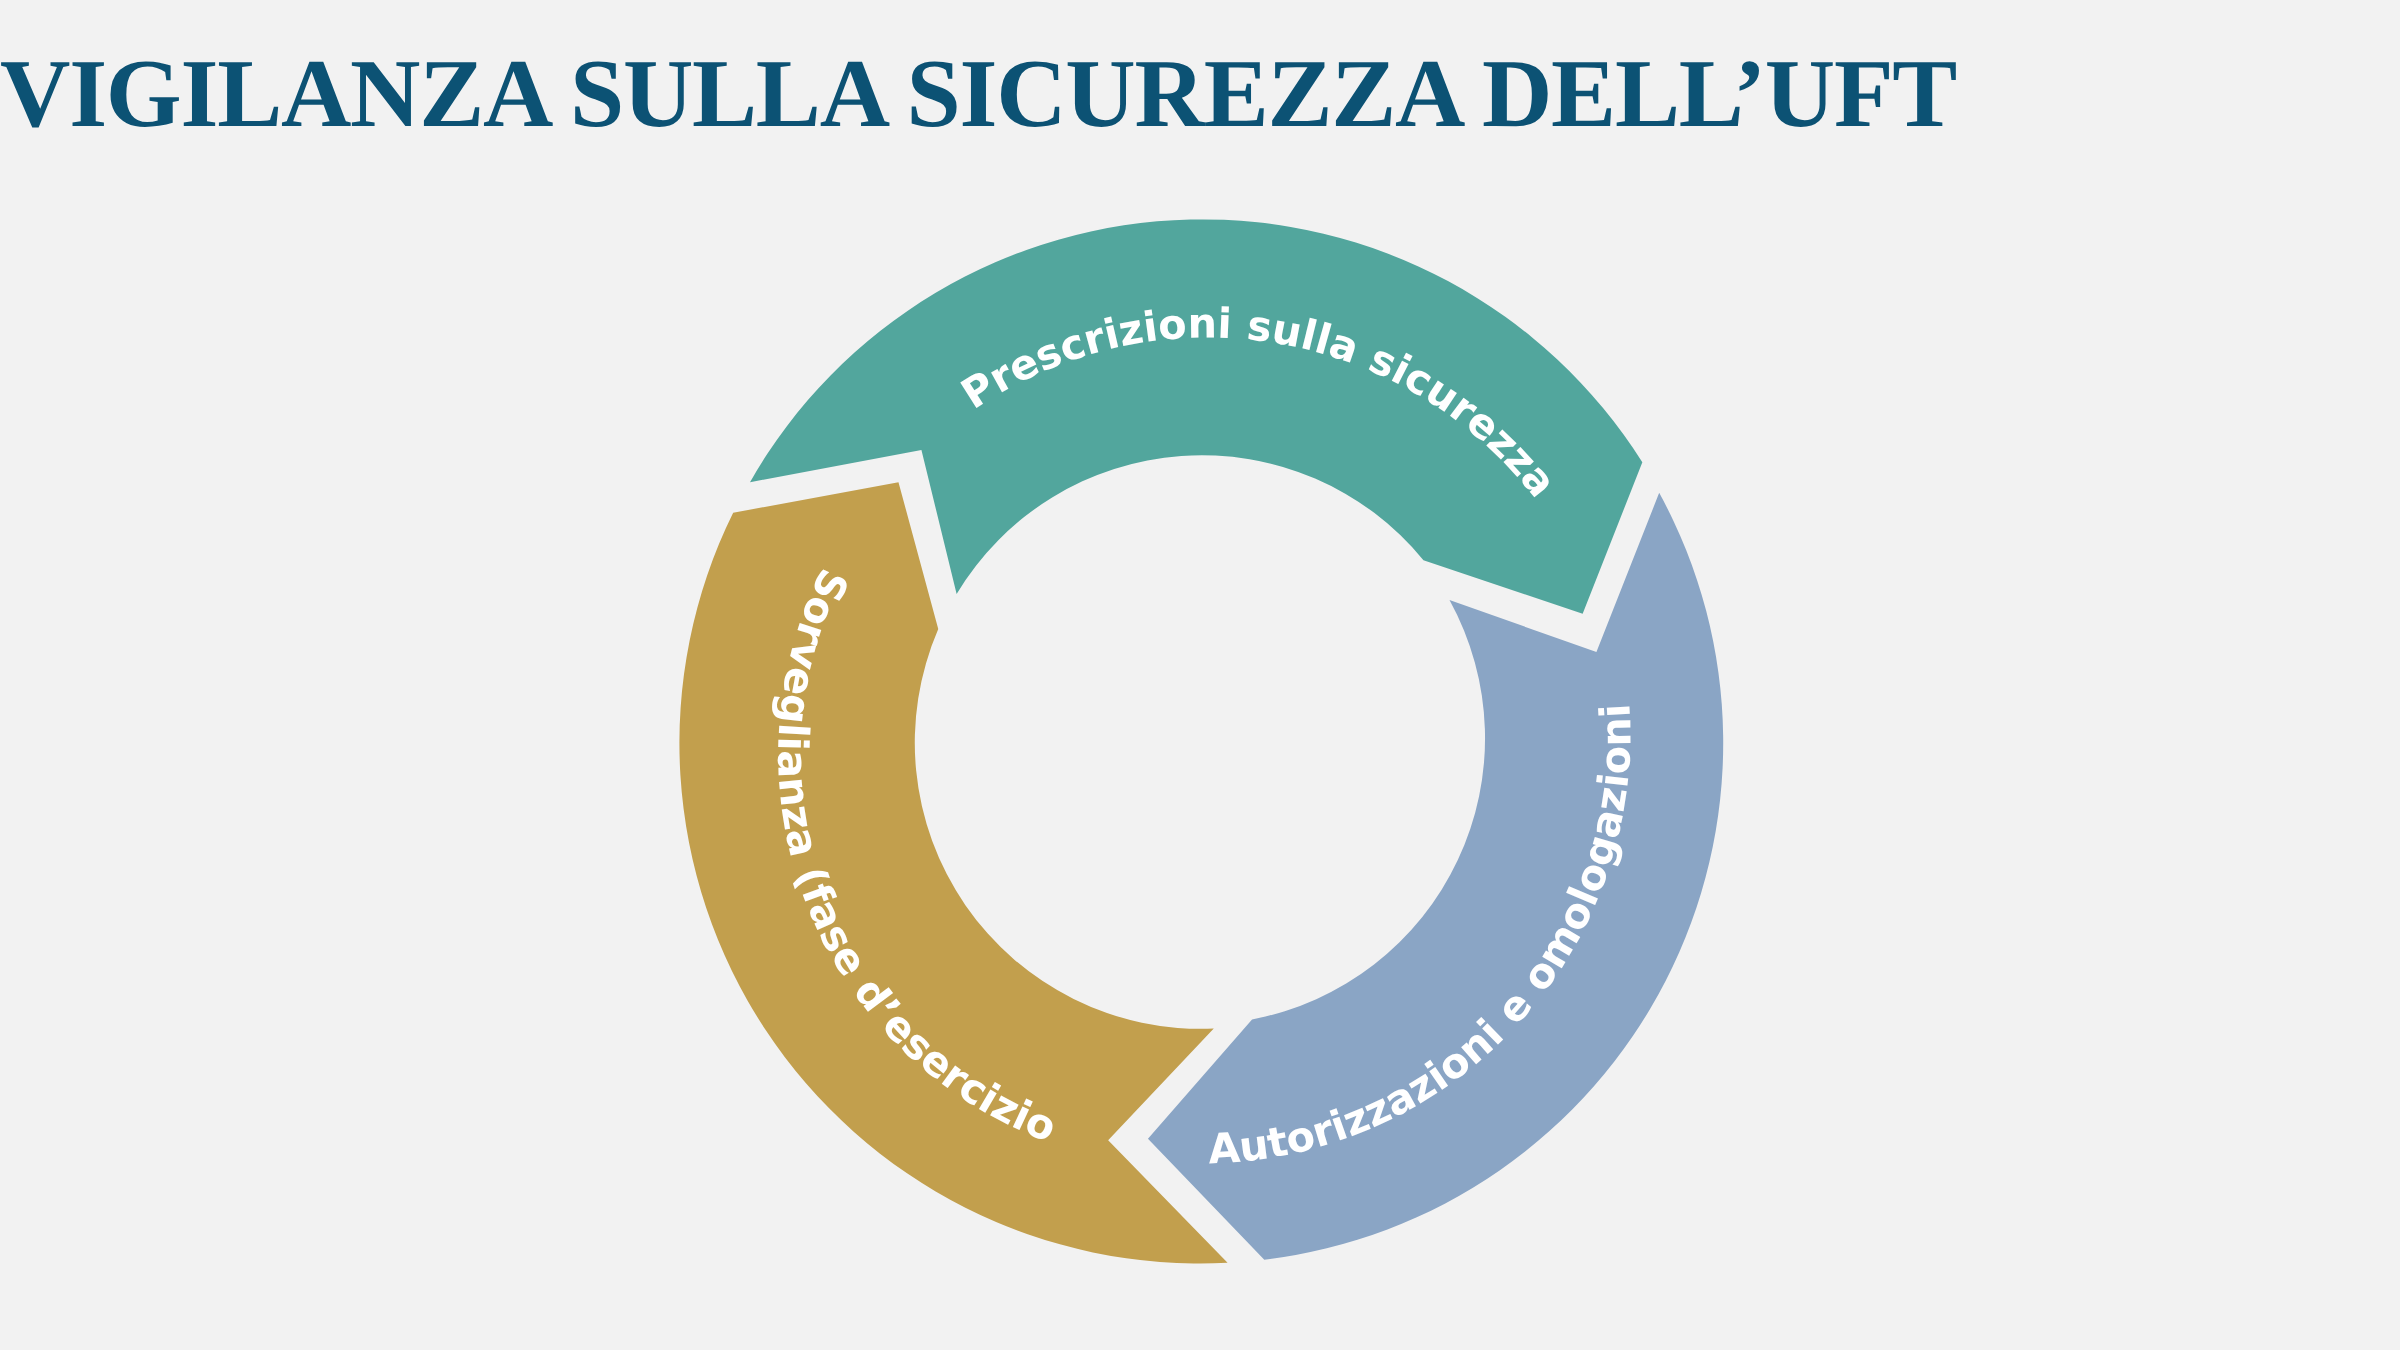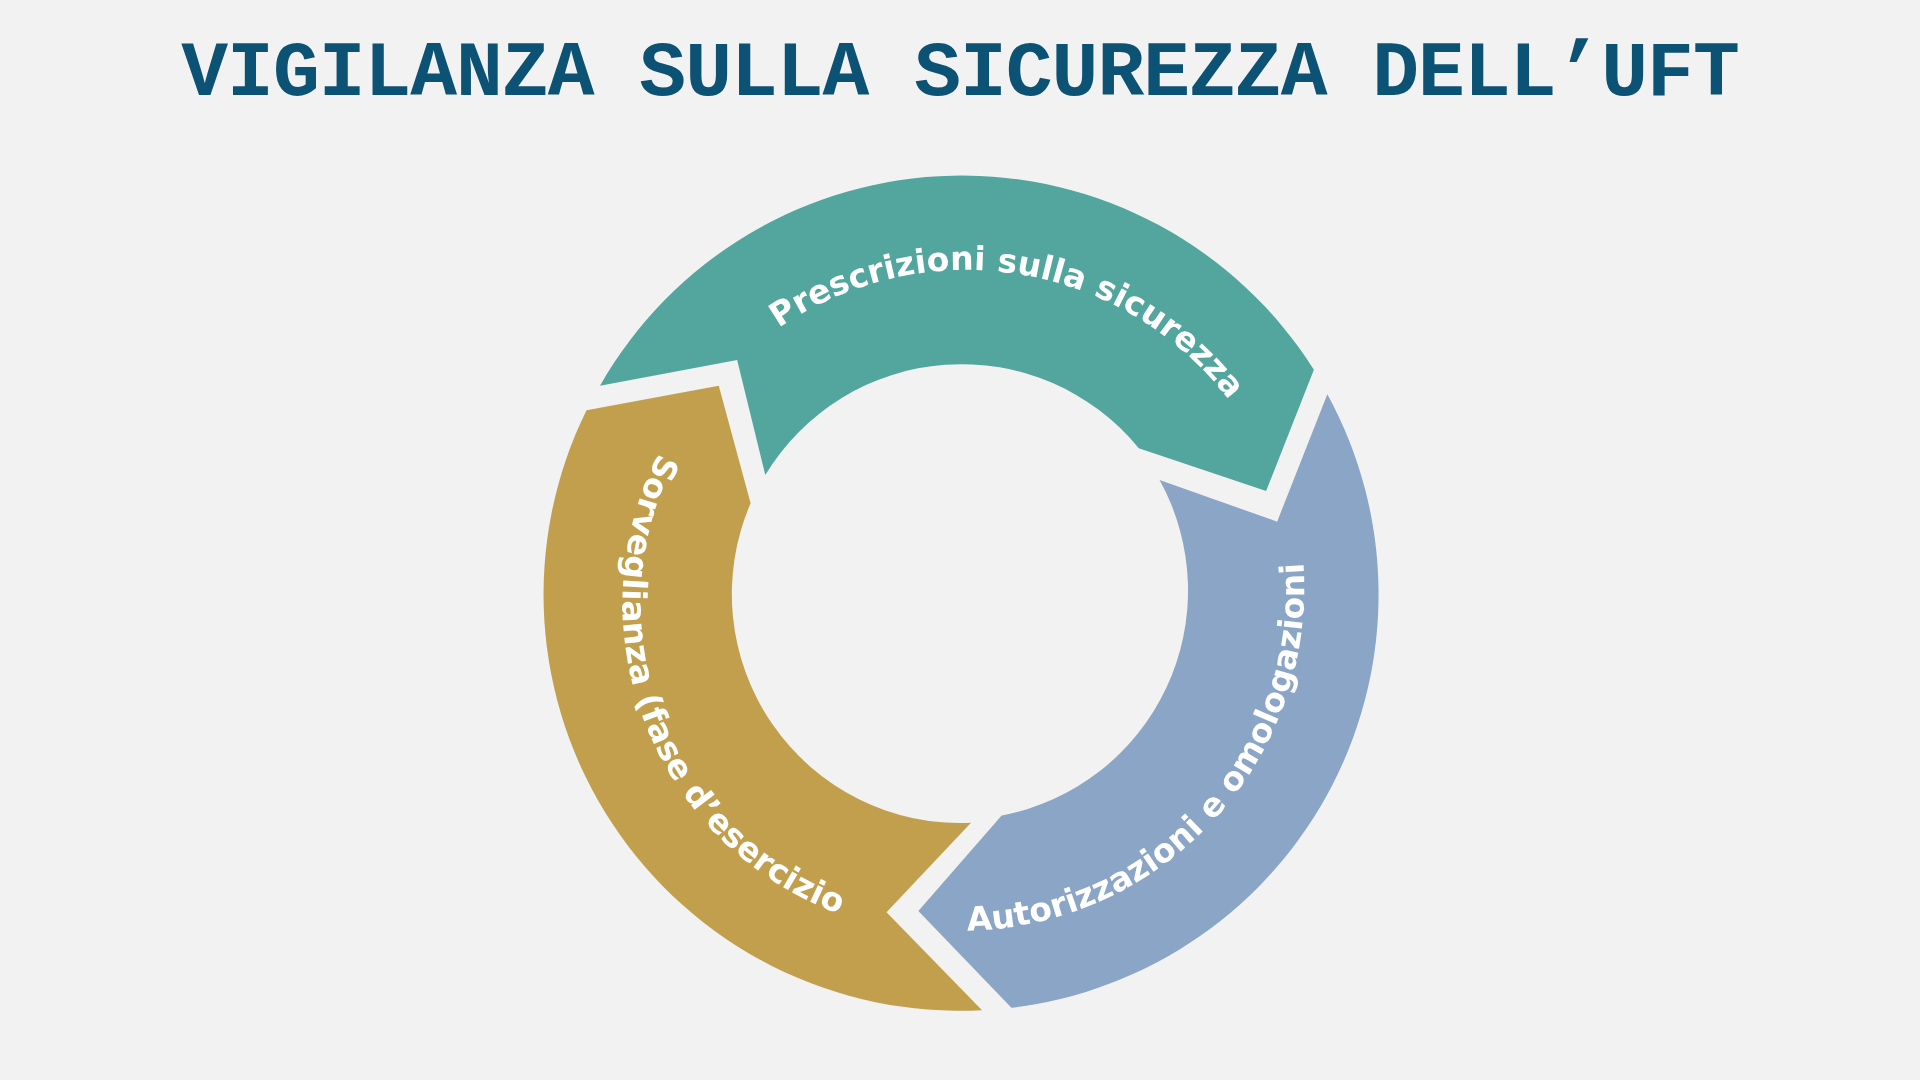--- a/index.html
+++ b/index.html
@@ -1,19 +1,19 @@
 <!DOCTYPE html>
 <html><head>
 <meta charset="utf-8">
 <style>
   html, body { margin:0; padding:0; }
   body { width:1920px; height:1080px; background:#f2f2f2; overflow:hidden; position:relative; }
   .title {
-    position:absolute; left:0; top:30px; width:1920px; text-align:center;
-    font-family:Liberation Mono, monospace; font-weight:bold; font-size:78px;
+    position:absolute; left:0; top:30px; width:1920px; text-align:left;
+    font-family:Liberation Serif, serif; font-weight:bold; font-size:78px;
     color:#0c5274; letter-spacing:-1px;
   }
   svg.diagram { position:absolute; left:0; top:0; width:1920px; height:1080px; }
   .lbl { font-family:"DejaVu Sans", sans-serif; font-size:27px; fill:#ffffff; font-weight:600; }
 </style>
 </head>
 <body>
 
 <div class="title">VIGILANZA SULLA SICUREZZA DELL’UFT</div>
 

